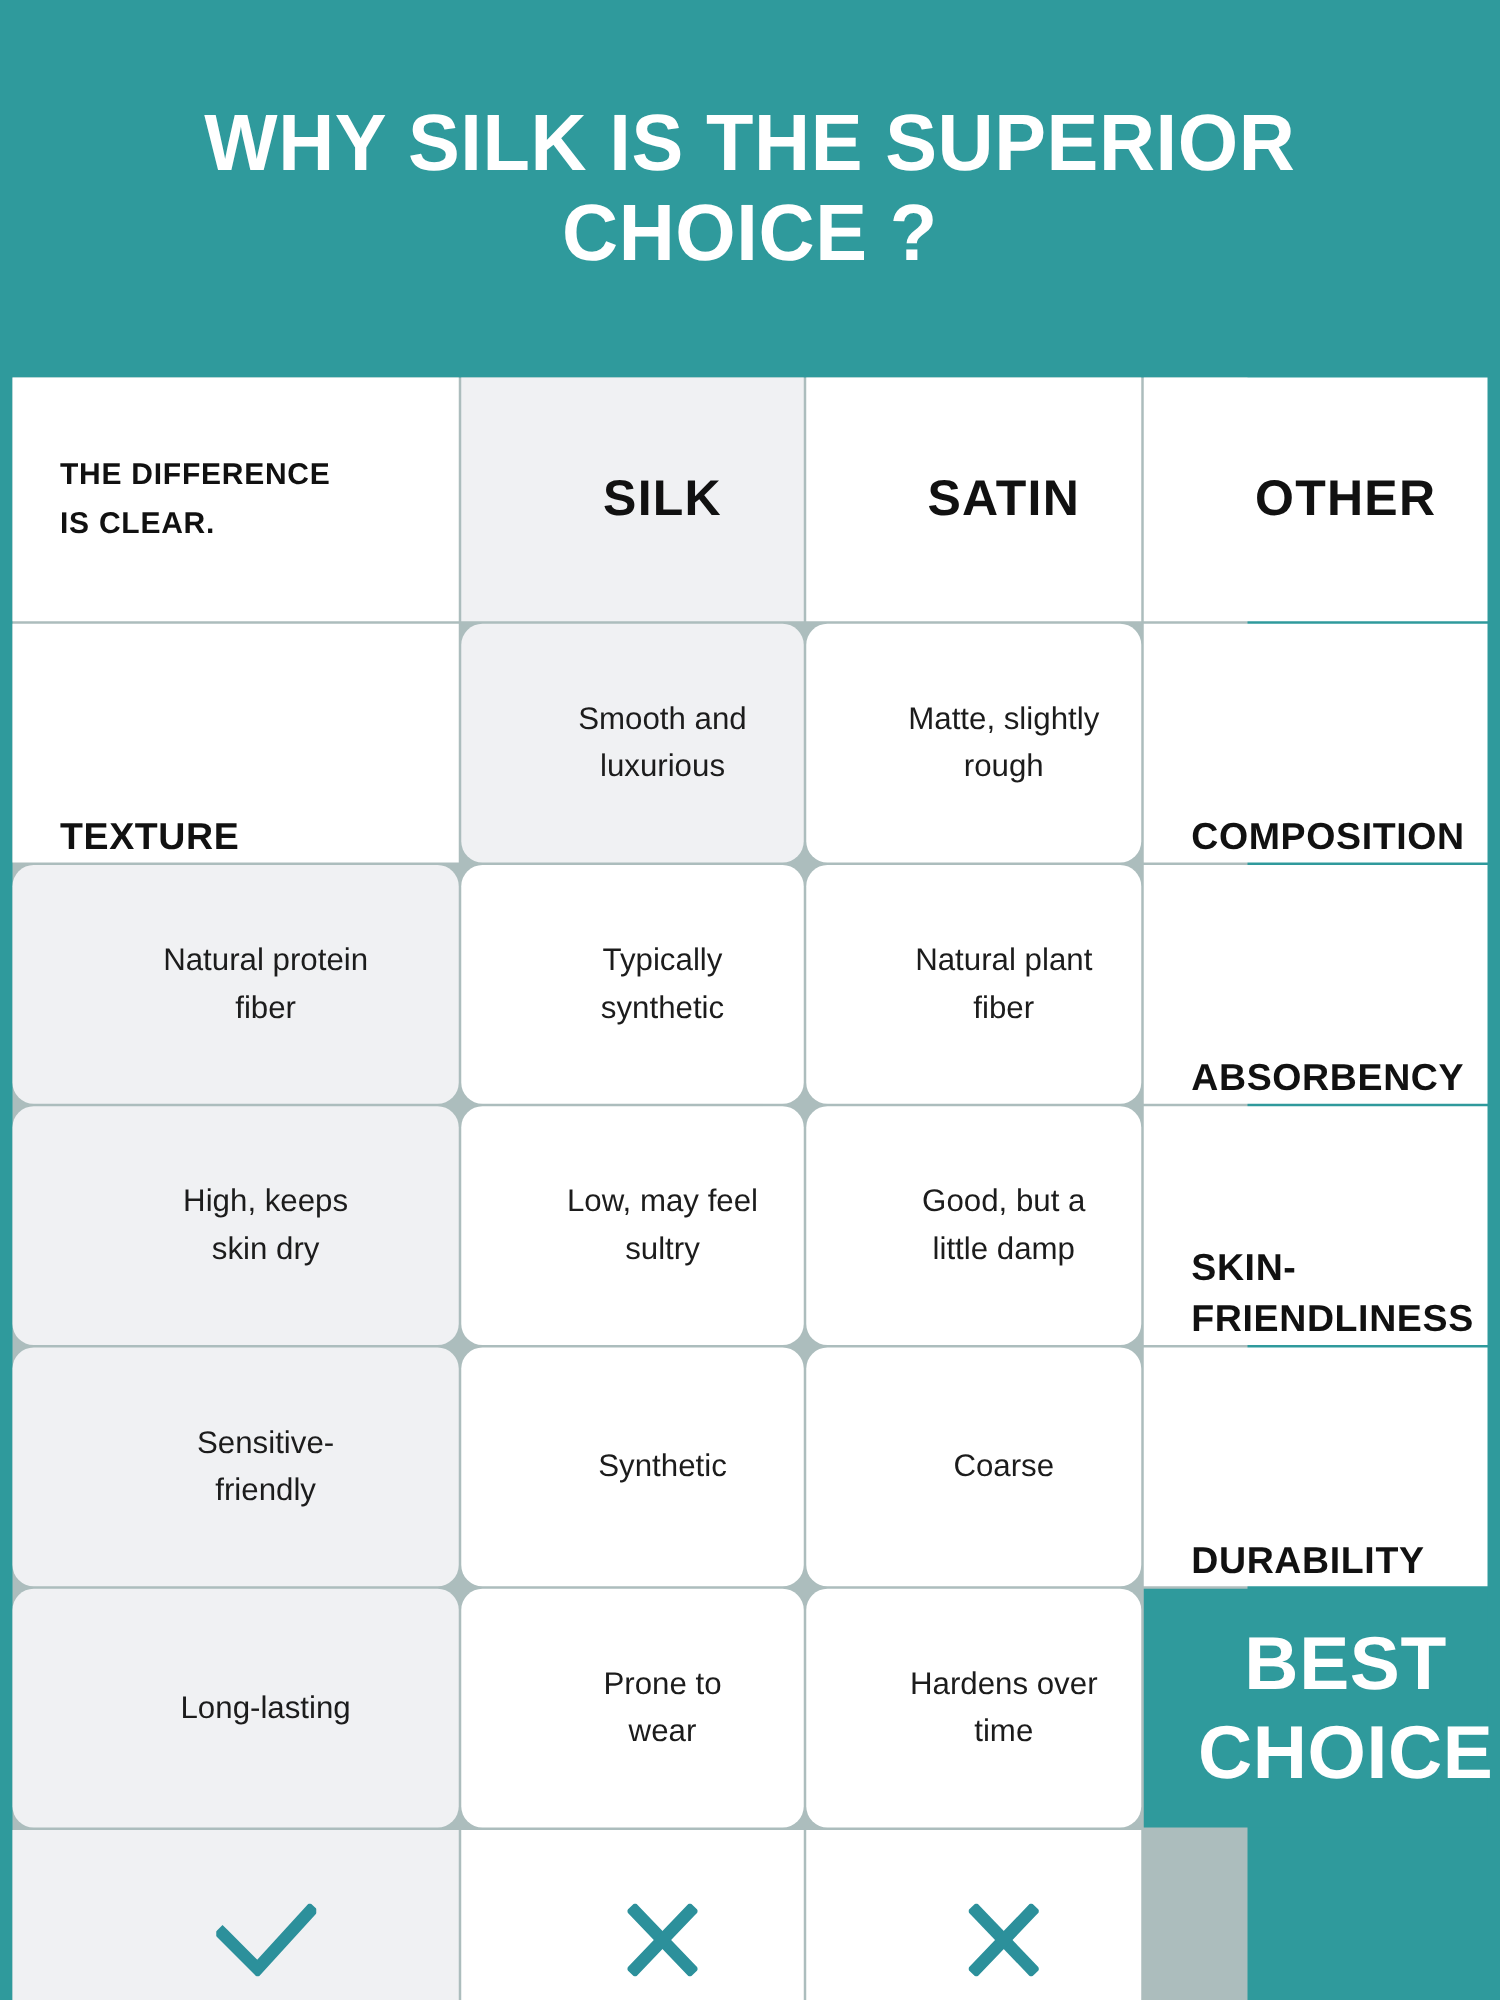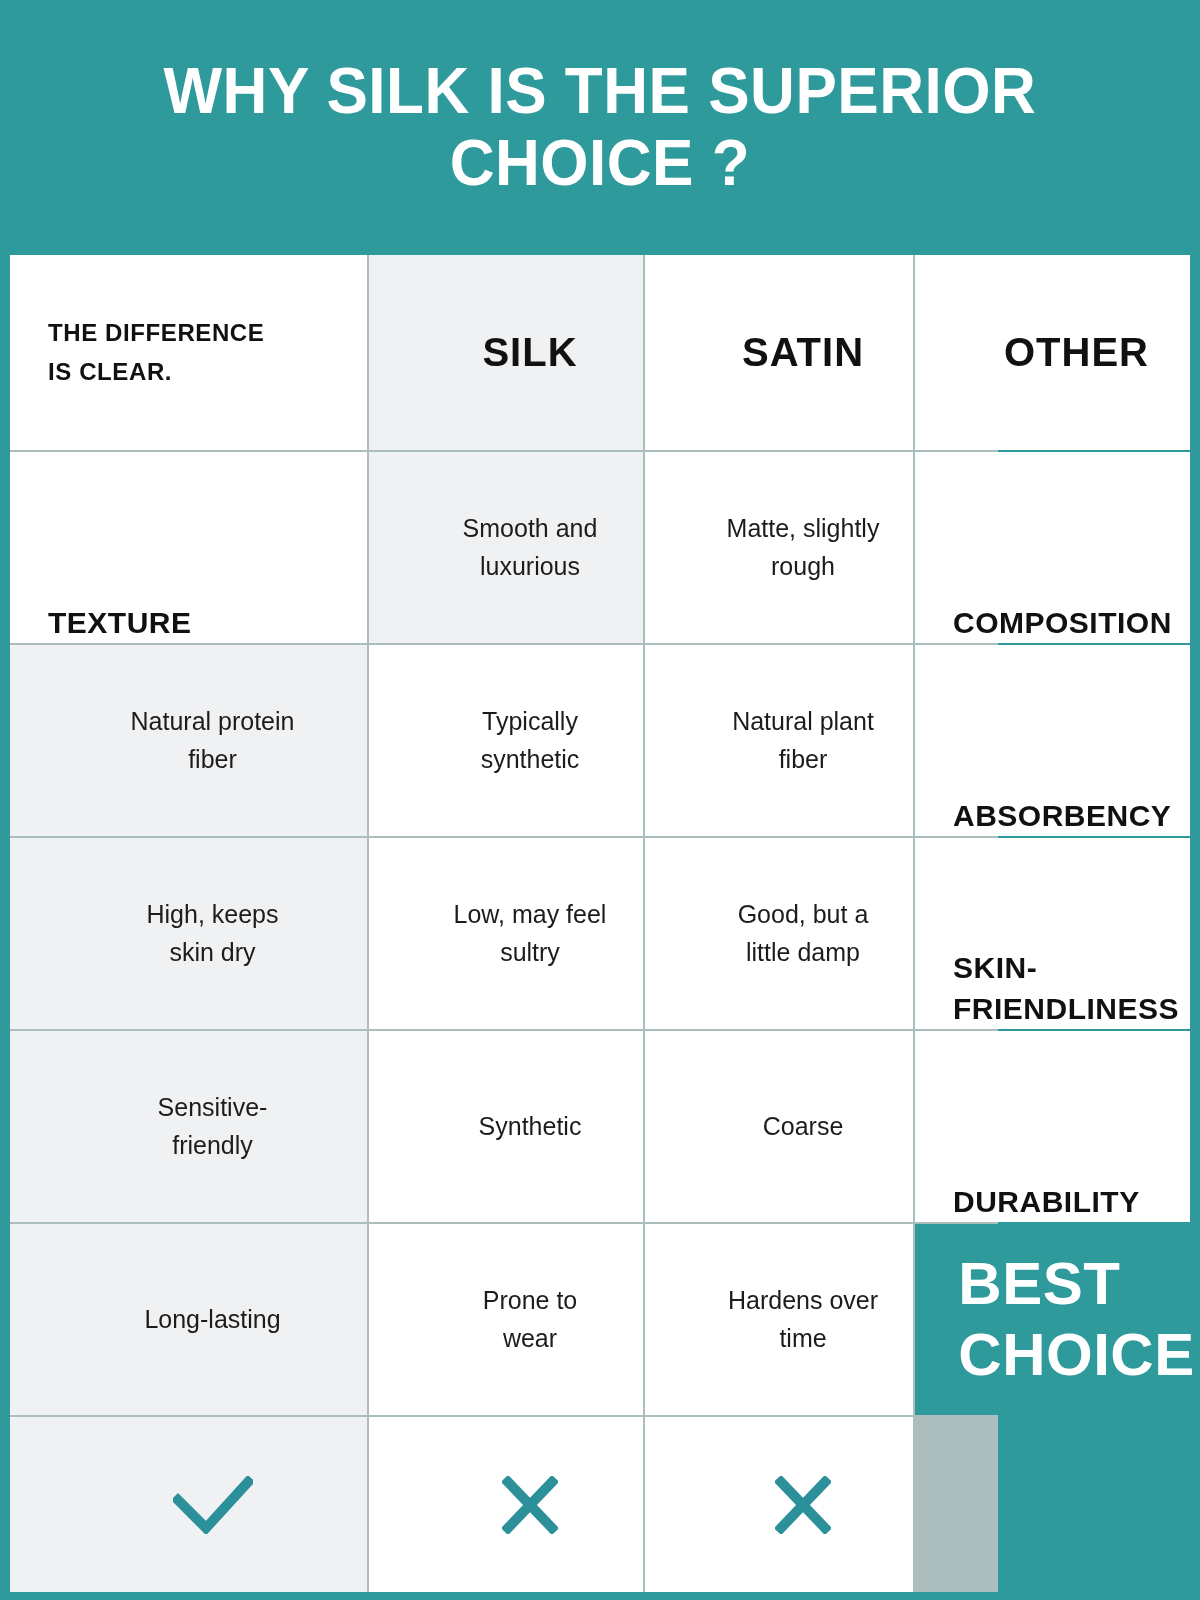--- a/index.html
+++ b/index.html
@@ -5,21 +5,21 @@
   * { box-sizing: border-box; margin: 0; padding: 0; }
   html, body { width: 1200px; height: 1600px; }
   body {
     background: #2F9A9C;
     font-family: "Liberation Sans", sans-serif;
     overflow: hidden;
   }
 
   
   .banner {
-    height: 255px;
+    height: 302px;
     display: flex;
     align-items: center;
     justify-content: center;
   }
   .banner-title {
     color: #ffffff;
     font-weight: 700;
     font-size: 64px;
     line-height: 1.12;
     text-align: center;
@@ -74,26 +74,28 @@
     line-height: 1.35;
     white-space: pre-line;
     align-items: flex-end;
   }
   .value {
     font-size: 25px;
     color: #1c1c1c;
     text-align: center;
     line-height: 1.5;
     white-space: pre-line;
+    border-radius: 17px;
   }
   .best-label {
     color: #ffffff;
     font-size: 60px;
     font-weight: 700;
     line-height: 1.18;
+    text-align: center;
     white-space: pre-line;
     letter-spacing: 0.5px;
   }
   .mark svg { display: block; }
 </style>
 </head>
 <body>
 
 <div class="banner">
   <h1 class="banner-title">WHY SILK IS THE SUPERIOR

